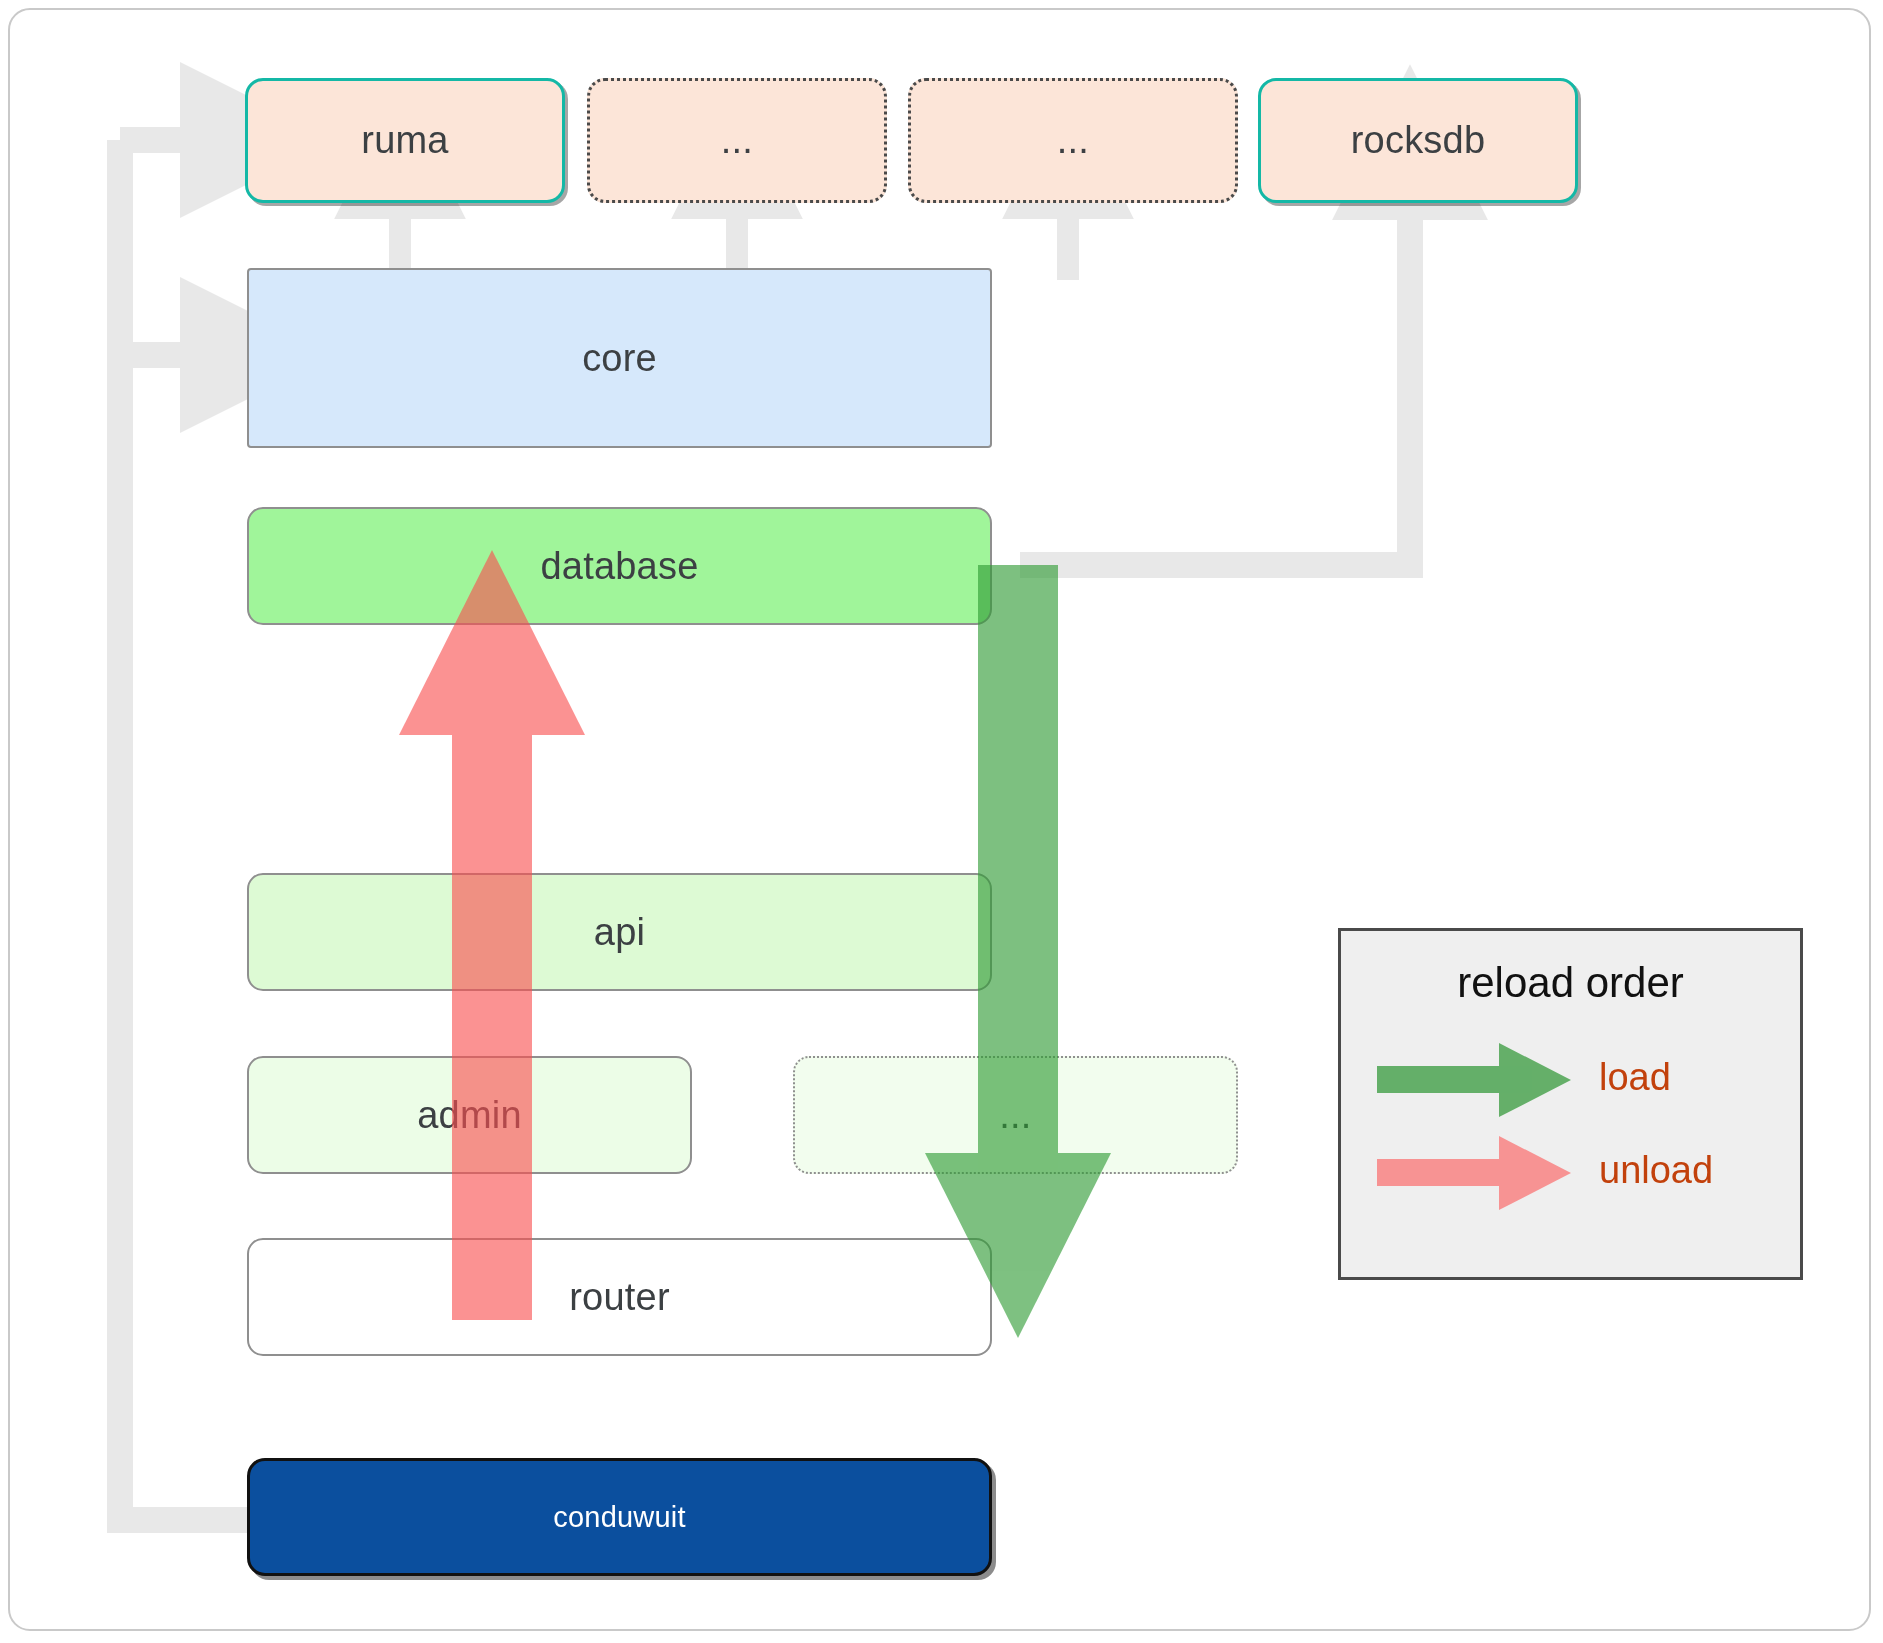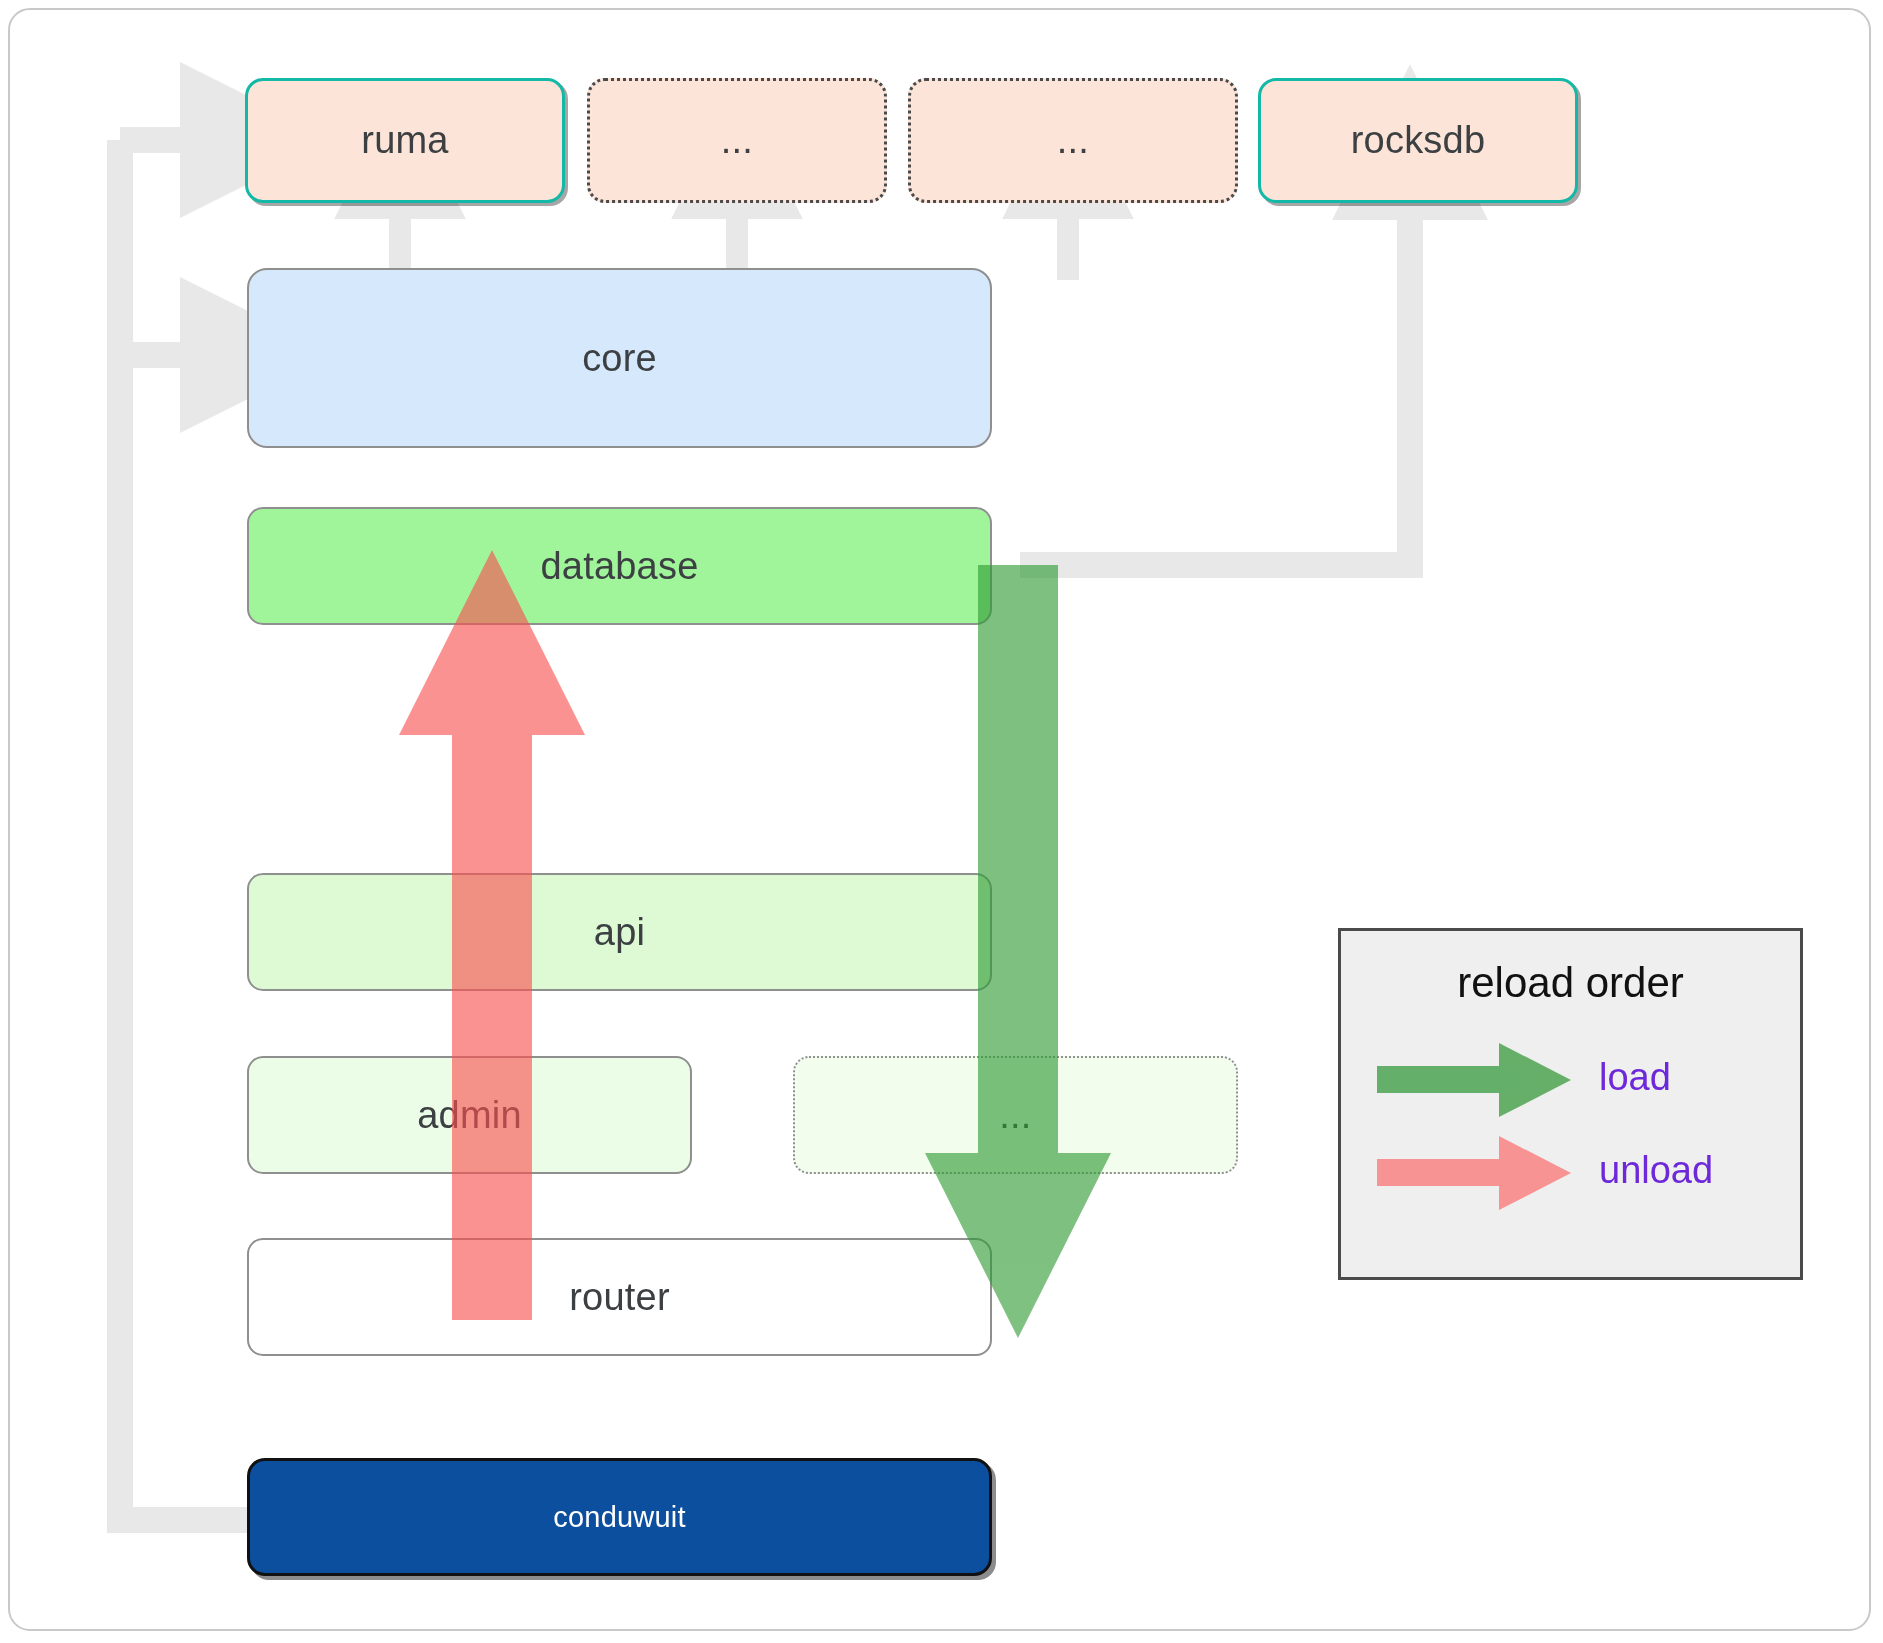--- a/index.html
+++ b/index.html
@@ -34,21 +34,21 @@
     border-radius:18px;
     box-shadow:3px 3px 0 rgba(0,0,0,.35);
   }
   .node.dep.dotted{
     border:3px dotted #4a4a4a;
     box-shadow:none;
   }
   .node.core{
     background:#d6e8fb;
     border:2px solid #8f8f8f;
-    border-radius:20px;
+    border-radius:4px;
     text-align:right;
   }
   .node.layer{
     border:2px solid #8f8f8f;
     border-radius:16px;
   }
   .node.layer.dotted{ border:2px dotted #8f8f8f; }
   .node.app{
     background:#0b4f9e;
     color:#ffffff;
@@ -62,21 +62,21 @@
     background:#efefef;
     border:3px solid #4a4a4a;
     box-sizing:border-box;
     z-index:9;
   }
   .legend-title{
     position:absolute;left:0;right:0;top:28px;
     text-align:center;color:#111;font-size:42px;
   }
   .legend-label{
-    position:absolute;color:#6d28d9;font-size:38px;text-align:center;
+    position:absolute;color:#c2410c;font-size:38px;text-align:center;
   }
   svg.overlay{
     position:absolute;left:0;top:0;width:1883px;height:1643px;
     pointer-events:none;
   }
   svg.under{ z-index:2; }
   svg.over{ z-index:7; }
 </style>
 </head>
 <body>

